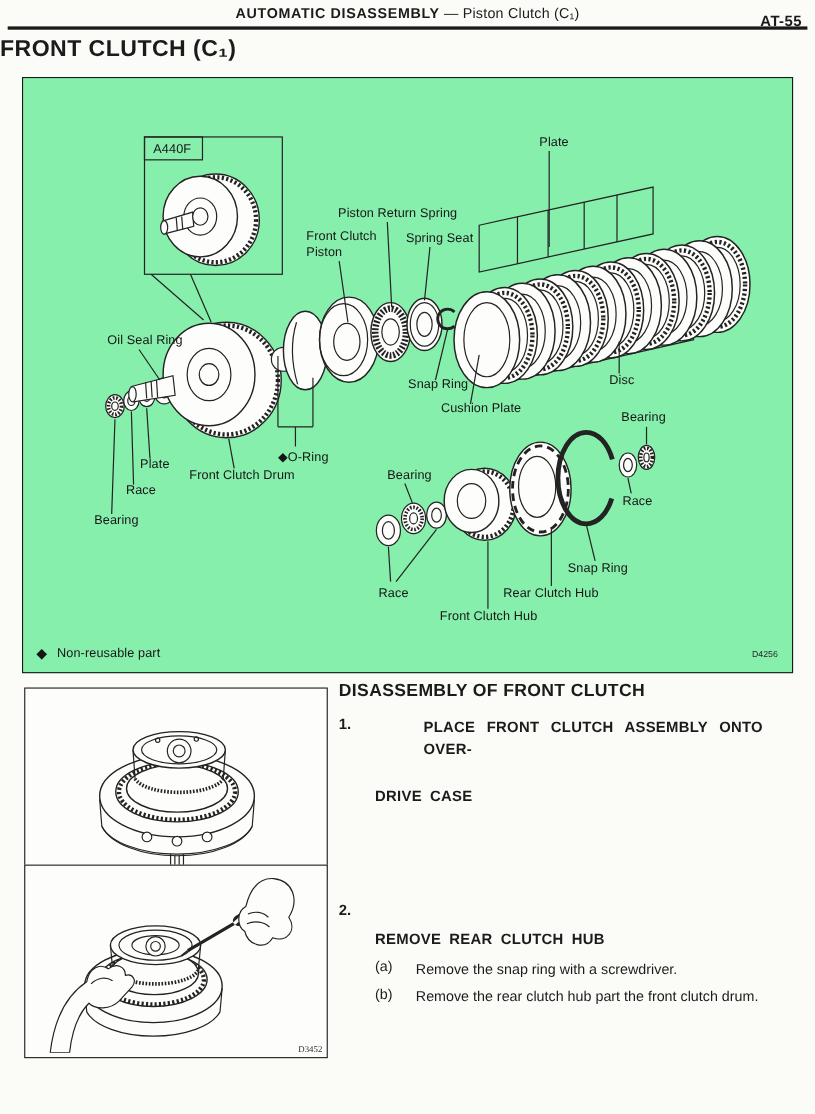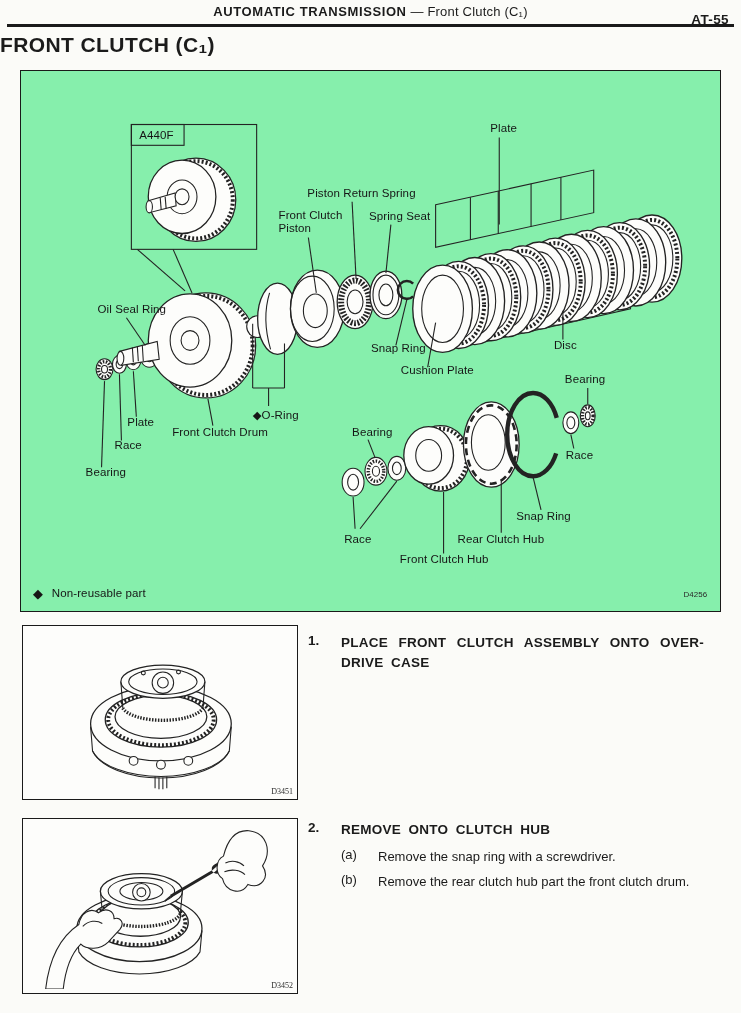--- a/index.html
+++ b/index.html
@@ -21,30 +21,30 @@
 
   
   .page-title { position:absolute; top:33px; left:0; width:100%; text-align:left; font-size:21px; font-weight:bold; letter-spacing:.4px; }
 
   
   .diagram-box { position:absolute; left:20px; top:70px; width:699px; height:540px; border:1.7px solid #1a1a1a; background:#86efac; }
 
   
   .fig-box { position:absolute; border:1.7px solid #1a1a1a; background:#fdfdfb;font-family:Liberation Serif, serif; }
   .fig-box1 { left:22px; top:625px; width:274px; height:173px; }
-  .fig-box2 { left:22px; top:818px; width:274px; height:174px; }
+  .fig-box2 { left:22px; top:786px; width:274px; height:174px; }
 
   
   .section { position:absolute; left:308px; top:620px; width:428px; }
   .section h2 { margin:0; font-size:16px; font-weight:bold; letter-spacing:.3px; }
   .step { display:flex; margin-top:13px; }
   .step-num { width:33px; flex:0 0 33px; font-size:13.5px; font-weight:bold; }
   .step-title { font-size:13.5px; font-weight:bold; line-height:1.46; letter-spacing:.25px; }
-  .ws-wide { word-spacing:6.5px; }
-  .ws-med  { word-spacing:3.5px; }
+  .ws-wide { word-spacing:6.5px;margin-left:44px; }
+  .ws-med  { word-spacing:3.5px;margin-top:24px; }
   .step2 { position:absolute; left:308px; top:820px; width:428px; }
   .substeps { margin-left:33px; margin-top:7px; }
   .substep { display:flex; margin-top:6px; }
   .sub-label { width:37px; flex:0 0 37px; font-size:13px; }
   .sub-text { width:332px; font-size:13px; line-height:1.5; text-align:justify; }
 
   
   svg { display:block; }
   svg .ln   { stroke:#232323; stroke-width:1.1; fill:none; }
   svg .shp  { stroke:#232323; stroke-width:1.3; fill:#fdfdfb; }
@@ -58,22 +58,22 @@
   svg .ring-inner { fill:#fdfdfb; stroke:#232323; stroke-width:1.1; }
   svg .ring-teeth { fill:none; stroke:#232323; stroke-width:4; stroke-dasharray:2,2.2; }
   .fig-code { position:absolute; right:4px; bottom:3px; font-size:8px; color:#2a2a2a; }
 </style>
 </head>
 <body>
 
 <div class="page">
 
   <div class="hdr-row">
-    <span class="hdr-bold">AUTOMATIC TRANSMISSION</span>
-    <span>— Front Clutch (C₁)</span>
+    <span class="hdr-bold">AUTOMATIC DISASSEMBLY</span>
+    <span>— Piston Clutch (C₁)</span>
   </div>
   <div class="hdr-page">AT-55</div>
   <div class="hdr-rule"></div>
 
   <div class="page-title">FRONT CLUTCH (C₁)</div>
 
   <div class="diagram-box">
     <svg width="697" height="538" viewBox="0 0 701 543" preserveAspectRatio="none" xmlns="http://www.w3.org/2000/svg">
 
       <g>
@@ -324,33 +324,34 @@
       </g>
       <g>
         <path d="M22,174 C26,140 38,120 56,108 C58,96 68,90 76,96 C84,90 92,94 92,102 C99,100 103,107 98,113 L86,126 C78,134 64,134 58,128 C48,138 42,156 40,174 Z" class="shp2"></path>
         <path d="M60,110 C66,104 74,103 80,107" class="ln"></path>
       </g>
     </svg>
     <span class="fig-code">D3452</span>
   </div>
 
   <div class="section">
+    <h2>DISASSEMBLY OF FRONT CLUTCH</h2>
     <div class="step">
       <div class="step-num">1.</div>
       <div class="step-title">
         <div class="ws-wide">PLACE FRONT CLUTCH ASSEMBLY ONTO OVER-</div>
         <div class="ws-med">DRIVE CASE</div>
       </div>
     </div>
   </div>
 
   <div class="step2">
     <div class="step" style="margin-top:0">
       <div class="step-num">2.</div>
-      <div class="step-title ws-med">REMOVE ONTO CLUTCH HUB</div>
+      <div class="step-title ws-med">REMOVE REAR CLUTCH HUB</div>
     </div>
     <div class="substeps">
       <div class="substep">
         <div class="sub-label">(a)</div>
         <div class="sub-text">Remove the snap ring with a screwdriver.</div>
       </div>
       <div class="substep">
         <div class="sub-label">(b)</div>
         <div class="sub-text">Remove the rear clutch hub part the front clutch drum.</div>
       </div>

